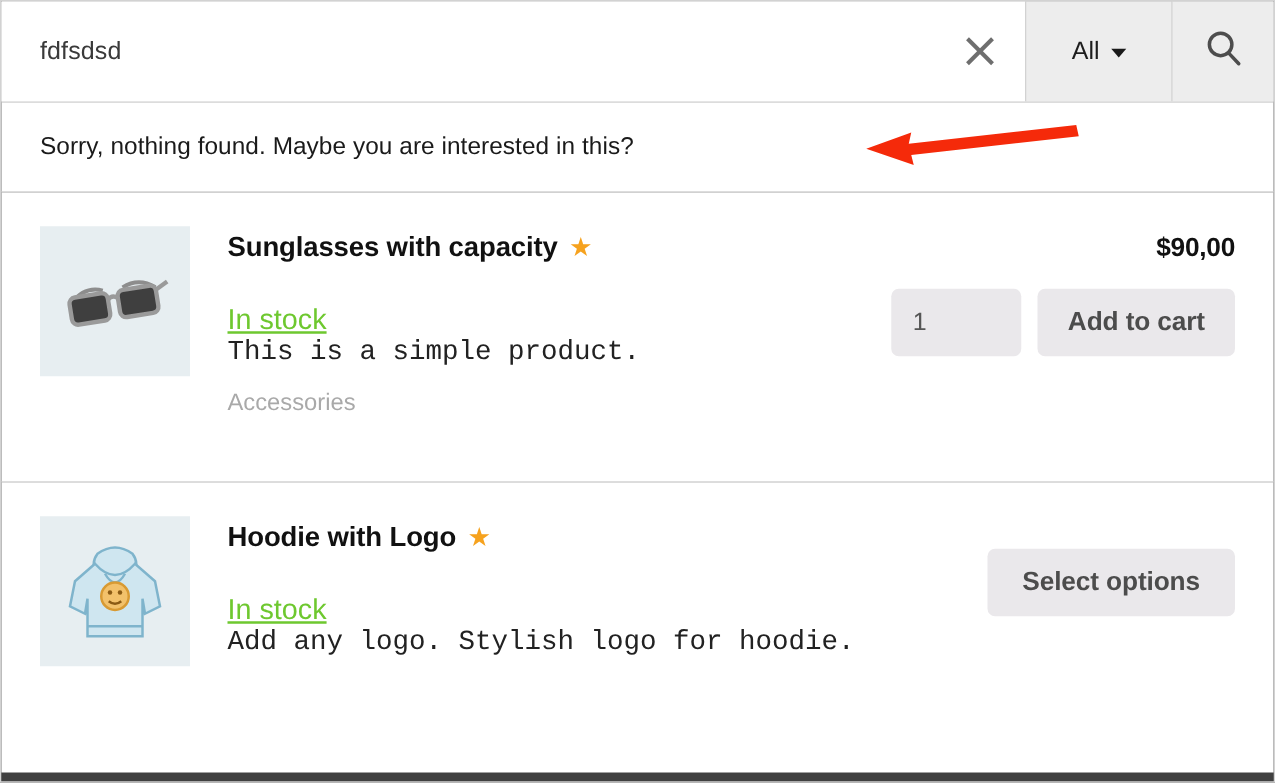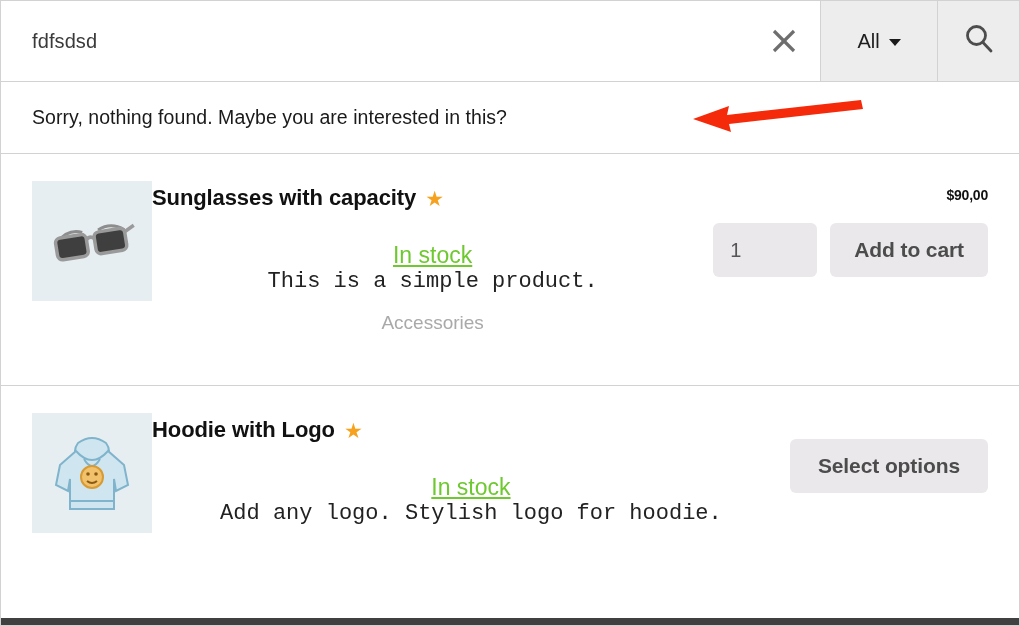--- a/index.html
+++ b/index.html
@@ -118,22 +118,22 @@
     flex: 0 0 120px;
     background: #e7eef1;
     display: flex;
     align-items: center;
     justify-content: center;
     overflow: hidden;
   }
   .thumb svg { display: block; }
   .info {
     flex: 1 1 auto;
+    padding-left: 30px;
     min-width: 0;
-    text-align: center;
   }
   .title-line {
     display: flex;
     align-items: center;
     gap: 9px;
     margin-top: 4px;
   }
   .p-title {
     font-size: 22px;
     font-weight: bold;
@@ -159,21 +159,21 @@
     color: #a9a9a9;
   }
   .actions {
     flex: 0 0 auto;
     display: flex;
     flex-direction: column;
     align-items: flex-end;
     padding-top: 6px;
   }
   .price {
-    font-size: 14px;
+    font-size: 21px;
     font-weight: bold;
     color: #111111;
     white-space: nowrap;
     letter-spacing: -0.2px;
   }
   .controls {
     margin-top: 20px;
     display: flex;
     align-items: center;
     gap: 13px;

